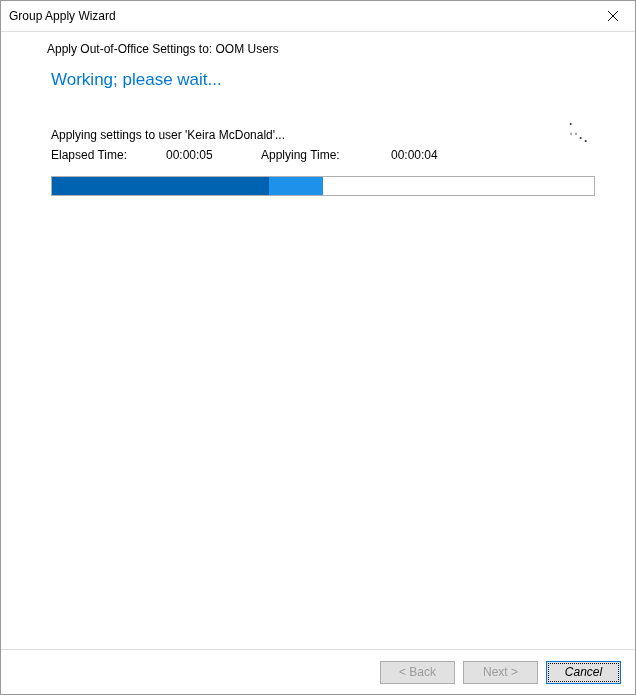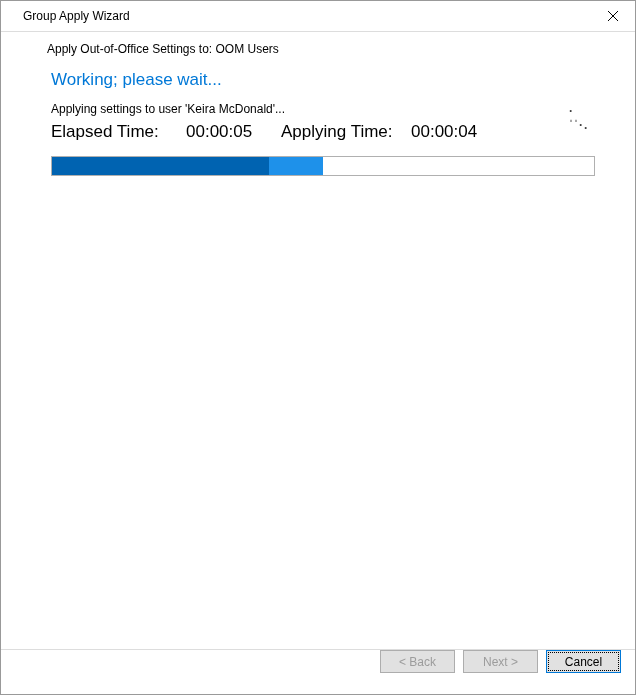--- a/index.html
+++ b/index.html
@@ -16,21 +16,21 @@
       height: 695px;
       border: 1px solid #999;
       position: relative;
       overflow: hidden;
     }
     .titlebar {
       height: 30px;
       display: flex;
       align-items: center;
       justify-content: space-between;
-      padding-left: 22px;
+      padding-left: 8px;
       background: #fff;
     }
     .titlebar .title {
       font-size: 12px;
     }
     .titlebar .close {
       width: 45px;
       height: 30px;
       display: flex;
       align-items: center;
@@ -63,37 +63,38 @@
       display: flex;
       align-items: center;
       justify-content: space-between;
       padding-left: 10px;
       padding-right: 10px;
       font-size: 12px;
       margin-bottom: 6px;
     }
     .status-text {
       flex: 1;
+      margin-top: 26px;
     }
     .spinner {
       width: 16px;
       height: 10px;
       position: relative;
       letter-spacing: 1px;
       color: #404040;
       font-weight: bold;
     }
     .time-row {
       display: flex;
       padding-left: 10px;
-      font-size: 17px;
+      font-size: 12px;
       margin-bottom: 14px;
     }
     .time-row .lbl-elapsed { width: 115px; }
-    .time-row .val-elapsed { width: 95px; margin-left: 20px; }
+    .time-row .val-elapsed { width: 95px; }
     .time-row .lbl-remaining { width: 130px; }
     .time-row .val-remaining { }
     .progress-outer {
       margin-left: 10px;
       margin-right: 0;
       height: 20px;
       border: 1px solid #b0b0b0;
       background: #fff;
       position: relative;
     }
@@ -112,20 +113,21 @@
       background: #1e91ea;
     }
     .footer {
       position: absolute;
       left: 0;
       right: 0;
       bottom: 0;
       height: 45px;
       border-top: 1px solid #ddd;
       display: flex;
+      align-items: center;
       justify-content: flex-end;
       padding-right: 14px;
       gap: 8px;
       background: #fff;
     }
     .btn {
       min-width: 75px;
       height: 23px;
       border: 1px solid #adadad;
       background: #e1e1e1;
@@ -136,20 +138,21 @@
     }
     .btn:disabled {
       color: #9c9c9c;
       cursor: default;
     }
     .btn.focus {
       border: 1px solid #0078d7;
       outline: 1px dotted #000;
       outline-offset: -3px;
       background: #e1e1e1;
+      font-style: italic;
     }
   </style>
 </head>
 <body>
 
 <div class="titlebar">
   <span class="title">Group Apply Wizard</span>
   <div class="close">
     <svg viewBox="0 0 10 10">
       <line x1="0" y1="0" x2="10" y2="10" stroke="#000" stroke-width="1"></line>

